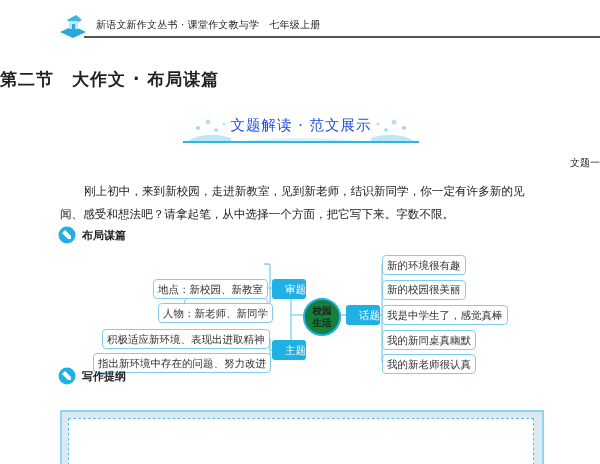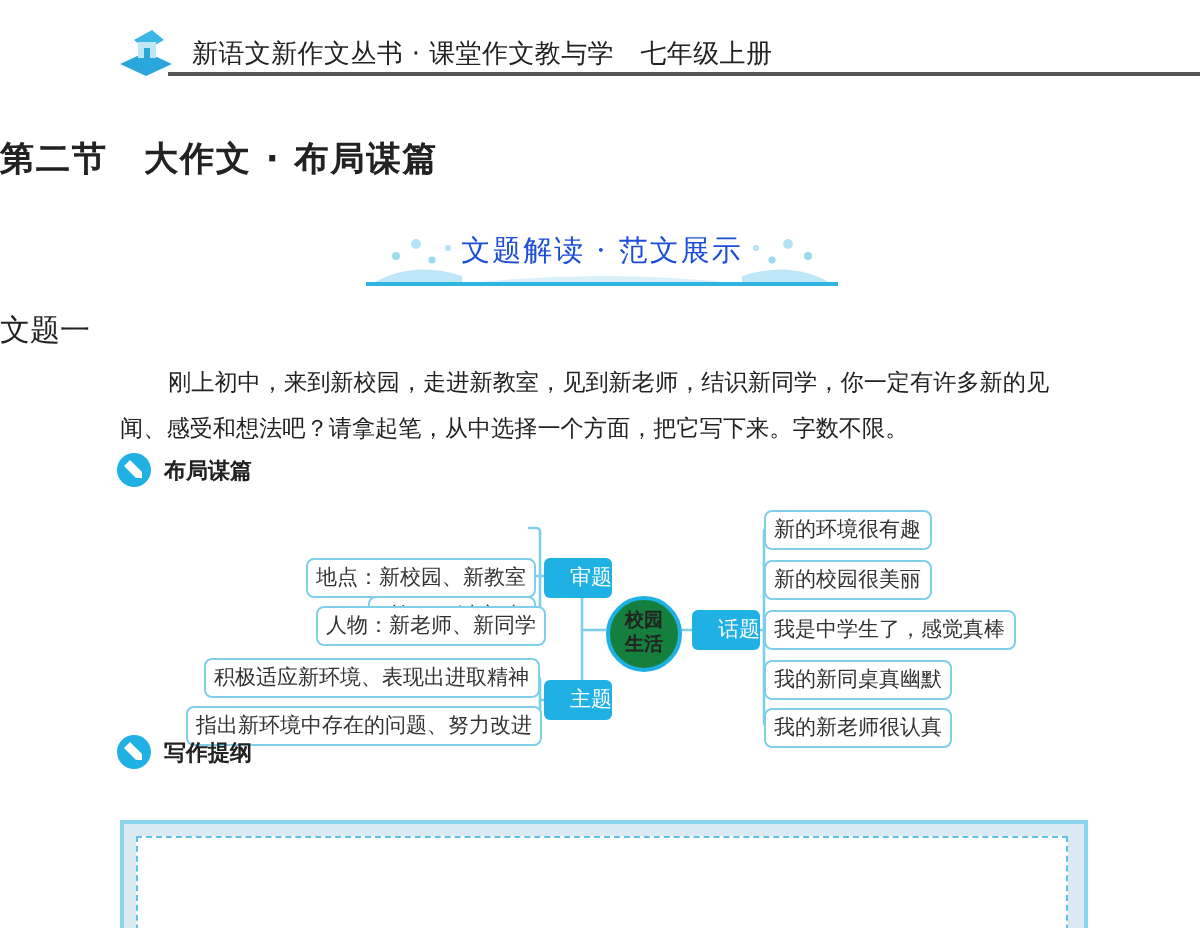--- a/index.html
+++ b/index.html
@@ -1,29 +1,29 @@
 <!DOCTYPE html>
 <html><head>
 <meta charset="utf-8">
 <style>
   html, body { margin:0; padding:0; background:#ffffff; }
   body { width:600px; height:464px; position:relative; overflow:hidden; font-family:"DejaVu Serif", serif; color:#222; }
   .abs { position:absolute; }
 
   
   .hdr-logo { left:58px; top:12px; width:30px; height:26px; }
-  .hdr-title { left:96px; top:18px; font-size:13px; font-family:"DejaVu Sans", sans-serif; color:#222; white-space:nowrap; letter-spacing:0.2px;text-align:center; }
+  .hdr-title { left:96px; top:18px; font-size:10px; font-family:"DejaVu Sans", sans-serif; color:#222; white-space:nowrap; letter-spacing:0.2px;text-align:center; }
   .hdr-line { left:84px; top:36px; width:516px; height:2px; background:#555; }
 
   .sec-title { left:0; width:600px; top:68px; text-align:left; font-size:17px; font-weight:bold; font-family:"DejaVu Sans", sans-serif; letter-spacing:1px; }
   .banner { left:186px; top:112px; width:230px; height:30px; }
   .banner-text { left:186px; width:230px; top:116px; text-align:center; font-size:14.5px; color:#1d4ed8; letter-spacing:1px; font-family:"DejaVu Serif", serif; }
   .banner-line { left:183px; top:141px; width:236px; height:1.5px; background:#2eb5e0; }
 
-  .sub-title { left:0; width:600px; top:156px; text-align:left; font-size:15px; font-family:"DejaVu Sans", sans-serif; }
+  .sub-title { left:0; width:600px; top:156px; text-align:right; font-size:10px; font-family:"DejaVu Sans", sans-serif; }
 
   .para { left:60px; top:180px; width:480px; font-size:11.6px; line-height:23px; text-indent:24px; }
 
   .sec-head { font-size:11px; font-family:"DejaVu Sans", sans-serif; font-weight:bold; color:#222; display:flex; align-items:center; gap:6px; }
   .pen-icon { width:18px; height:18px; }
 
   
   .box { position:absolute; border:1.3px solid #7fcfea; border-radius:4px; background:#fff; font-size:10.5px; line-height:18px; height:18px; padding:0 4px; white-space:nowrap; color:#333; }
   .tag { position:absolute; background:#1fb0e4; color:#fff; border-radius:3px; font-size:10.5px; width:34px; height:20px; line-height:20px; text-align:right; }
   .center { position:absolute; left:303px; top:298px; width:34px; height:34px; border:2px solid #1fb0e4; border-radius:50%; background:#15803d; font-size:9.5px; line-height:12px; text-align:center; display:flex; align-items:center; justify-content:center; font-family:"DejaVu Sans", sans-serif; font-weight:bold; }
@@ -106,21 +106,21 @@
 
 <div class="center">
   <div>
     <div>校园</div>
     <div>生活</div>
   </div>
 </div>
 
 <div class="tag" style="left:346px; top:305px;">话题</div>
 <div class="box" style="left:382px; top:255px;">新的环境很有趣</div>
-<div class="box" style="left:382px; top:280px;">新的校园很美丽</div>
+<div class="box" style="left:382px; top:280px;font-family:Liberation Serif, serif;">新的校园很美丽</div>
 <div class="box" style="left:382px; top:305px;">我是中学生了，感觉真棒</div>
 <div class="box" style="left:382px; top:330px;">我的新同桌真幽默</div>
 <div class="box" style="left:382px; top:354px;">我的新老师很认真</div>
 
 <div class="abs sec-head" style="left:58px; top:367px;">
   <svg class="pen-icon" viewBox="0 0 18 18">
     <circle cx="9" cy="9" r="8.5" fill="#1fb0e4"></circle>
     <path d="M4,7 L10,13 L13,13 L13,10 L7,4 Z" fill="#fff"></path>
   </svg>
   <span>写作提纲</span>

